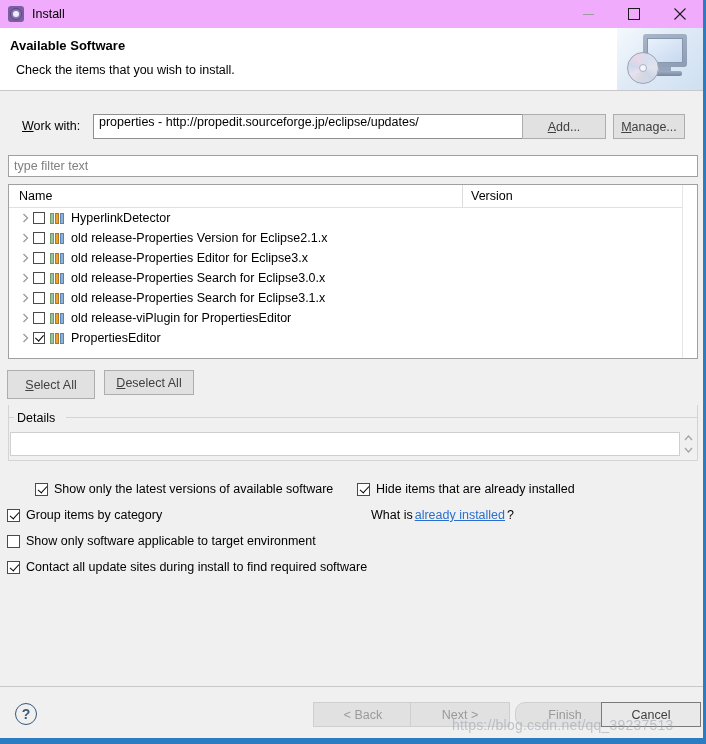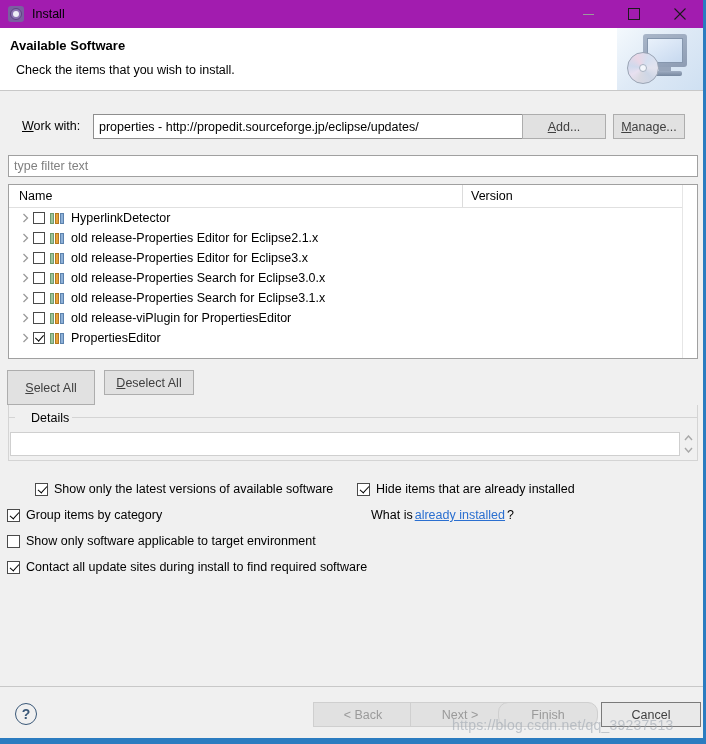--- a/index.html
+++ b/index.html
@@ -25,21 +25,21 @@
     background: #f0f0f0;
     overflow: hidden;
   }
 
   
   #titlebar {
     position: absolute;
     left: 0; top: 0;
     width: 703px;
     height: 28px;
-    background: #a21caf;
+    background: #f0abfc;
     display: flex;
     align-items: center;
   }
   #title-icon {
     width: 16px; height: 16px;
     margin-left: 8px;
     position: relative;
     flex: none;
   }
   #title-icon .gear-outer {
@@ -182,21 +182,20 @@
   #workwith-label u { text-decoration: underline; }
   #workwith-combo {
     position: absolute;
     left: 81px; top: 0;
     width: 497px;
     height: 25px;
     background: #fff;
     border: 1px solid #8e8e8e;
     box-sizing: border-box;
     display: flex;
-    align-items: center;
   }
   #workwith-combo-text {
     margin-left: 5px;
     font-size: 12.5px;
     white-space: nowrap;
     overflow: hidden;
     flex: 1;
   }
   #workwith-combo .chevron {
     width: 22px;
@@ -339,41 +338,41 @@
     width: 14px;
     height: 173px;
     background: #ffffff;
     border-left: 1px solid #e6e6e6;
   }
 
   
   #btn-select-all {
     position: absolute;
     left: 7px; top: 370px;
-    width: 88px; height: 35px;
+    width: 88px; height: 29px;
   }
   #btn-deselect-all {
     position: absolute;
     left: 104px; top: 370px;
     width: 90px; height: 25px;
   }
 
   
   #details-group {
     position: absolute;
     left: 8px; top: 405px;
     width: 690px;
     height: 56px;
     border: 1px solid #d4d4d4;
     border-top: none;
     box-sizing: border-box;
   }
   #details-legend {
     position: absolute;
-    left: 28px; top: 411px;
+    left: 14px; top: 411px;
     font-size: 12.5px;
     background: #f0f0f0;
     padding: 0 3px;
   }
   #details-hline-left {
     position: absolute;
     left: 8px; top: 417px;
     width: 7px; height: 1px;
     background: #d4d4d4;
   }
@@ -476,21 +475,21 @@
     height: 25px;
     font-size: 12.5px;
   }
   .nav-btn.disabled {
     color: #9a9a9a;
     background: #e1e1e1;
     border: 1px solid #cfcfcf;
   }
   #btn-back   { left: 313px; }
   #btn-next   { left: 410px; }
-  #btn-finish { left: 498px; border-radius: 10px; }
+  #btn-finish { left: 515px; border-radius: 10px; }
   #btn-cancel {
     left: 601px;
     background: #e9e9e9;
     border: 1px solid #7a7a7a;
   }
 
   #watermark {
     position: absolute;
     left: 452px; top: 717px;
     font-size: 14px;
@@ -603,21 +602,21 @@
         <svg width="7" height="10" viewBox="0 0 7 10">
             <polyline points="1.5,1 5.5,5 1.5,9" fill="none" stroke="#9a9a9a" stroke-width="1.3"></polyline>
           </svg>
       </div>
       <div class="tree-cb"></div>
       <div class="cat-icon">
           <i></i>
           <i></i>
           <i></i>
         </div>
-      <div class="tree-label">old release-Properties Editor for Eclipse2.1.x</div>
+      <div class="tree-label">old release-Properties Version for Eclipse2.1.x</div>
     </div>
 
     <div class="tree-row">
       <div class="twisty">
         <svg width="7" height="10" viewBox="0 0 7 10">
             <polyline points="1.5,1 5.5,5 1.5,9" fill="none" stroke="#9a9a9a" stroke-width="1.3"></polyline>
           </svg>
       </div>
       <div class="tree-cb"></div>
       <div class="cat-icon">

